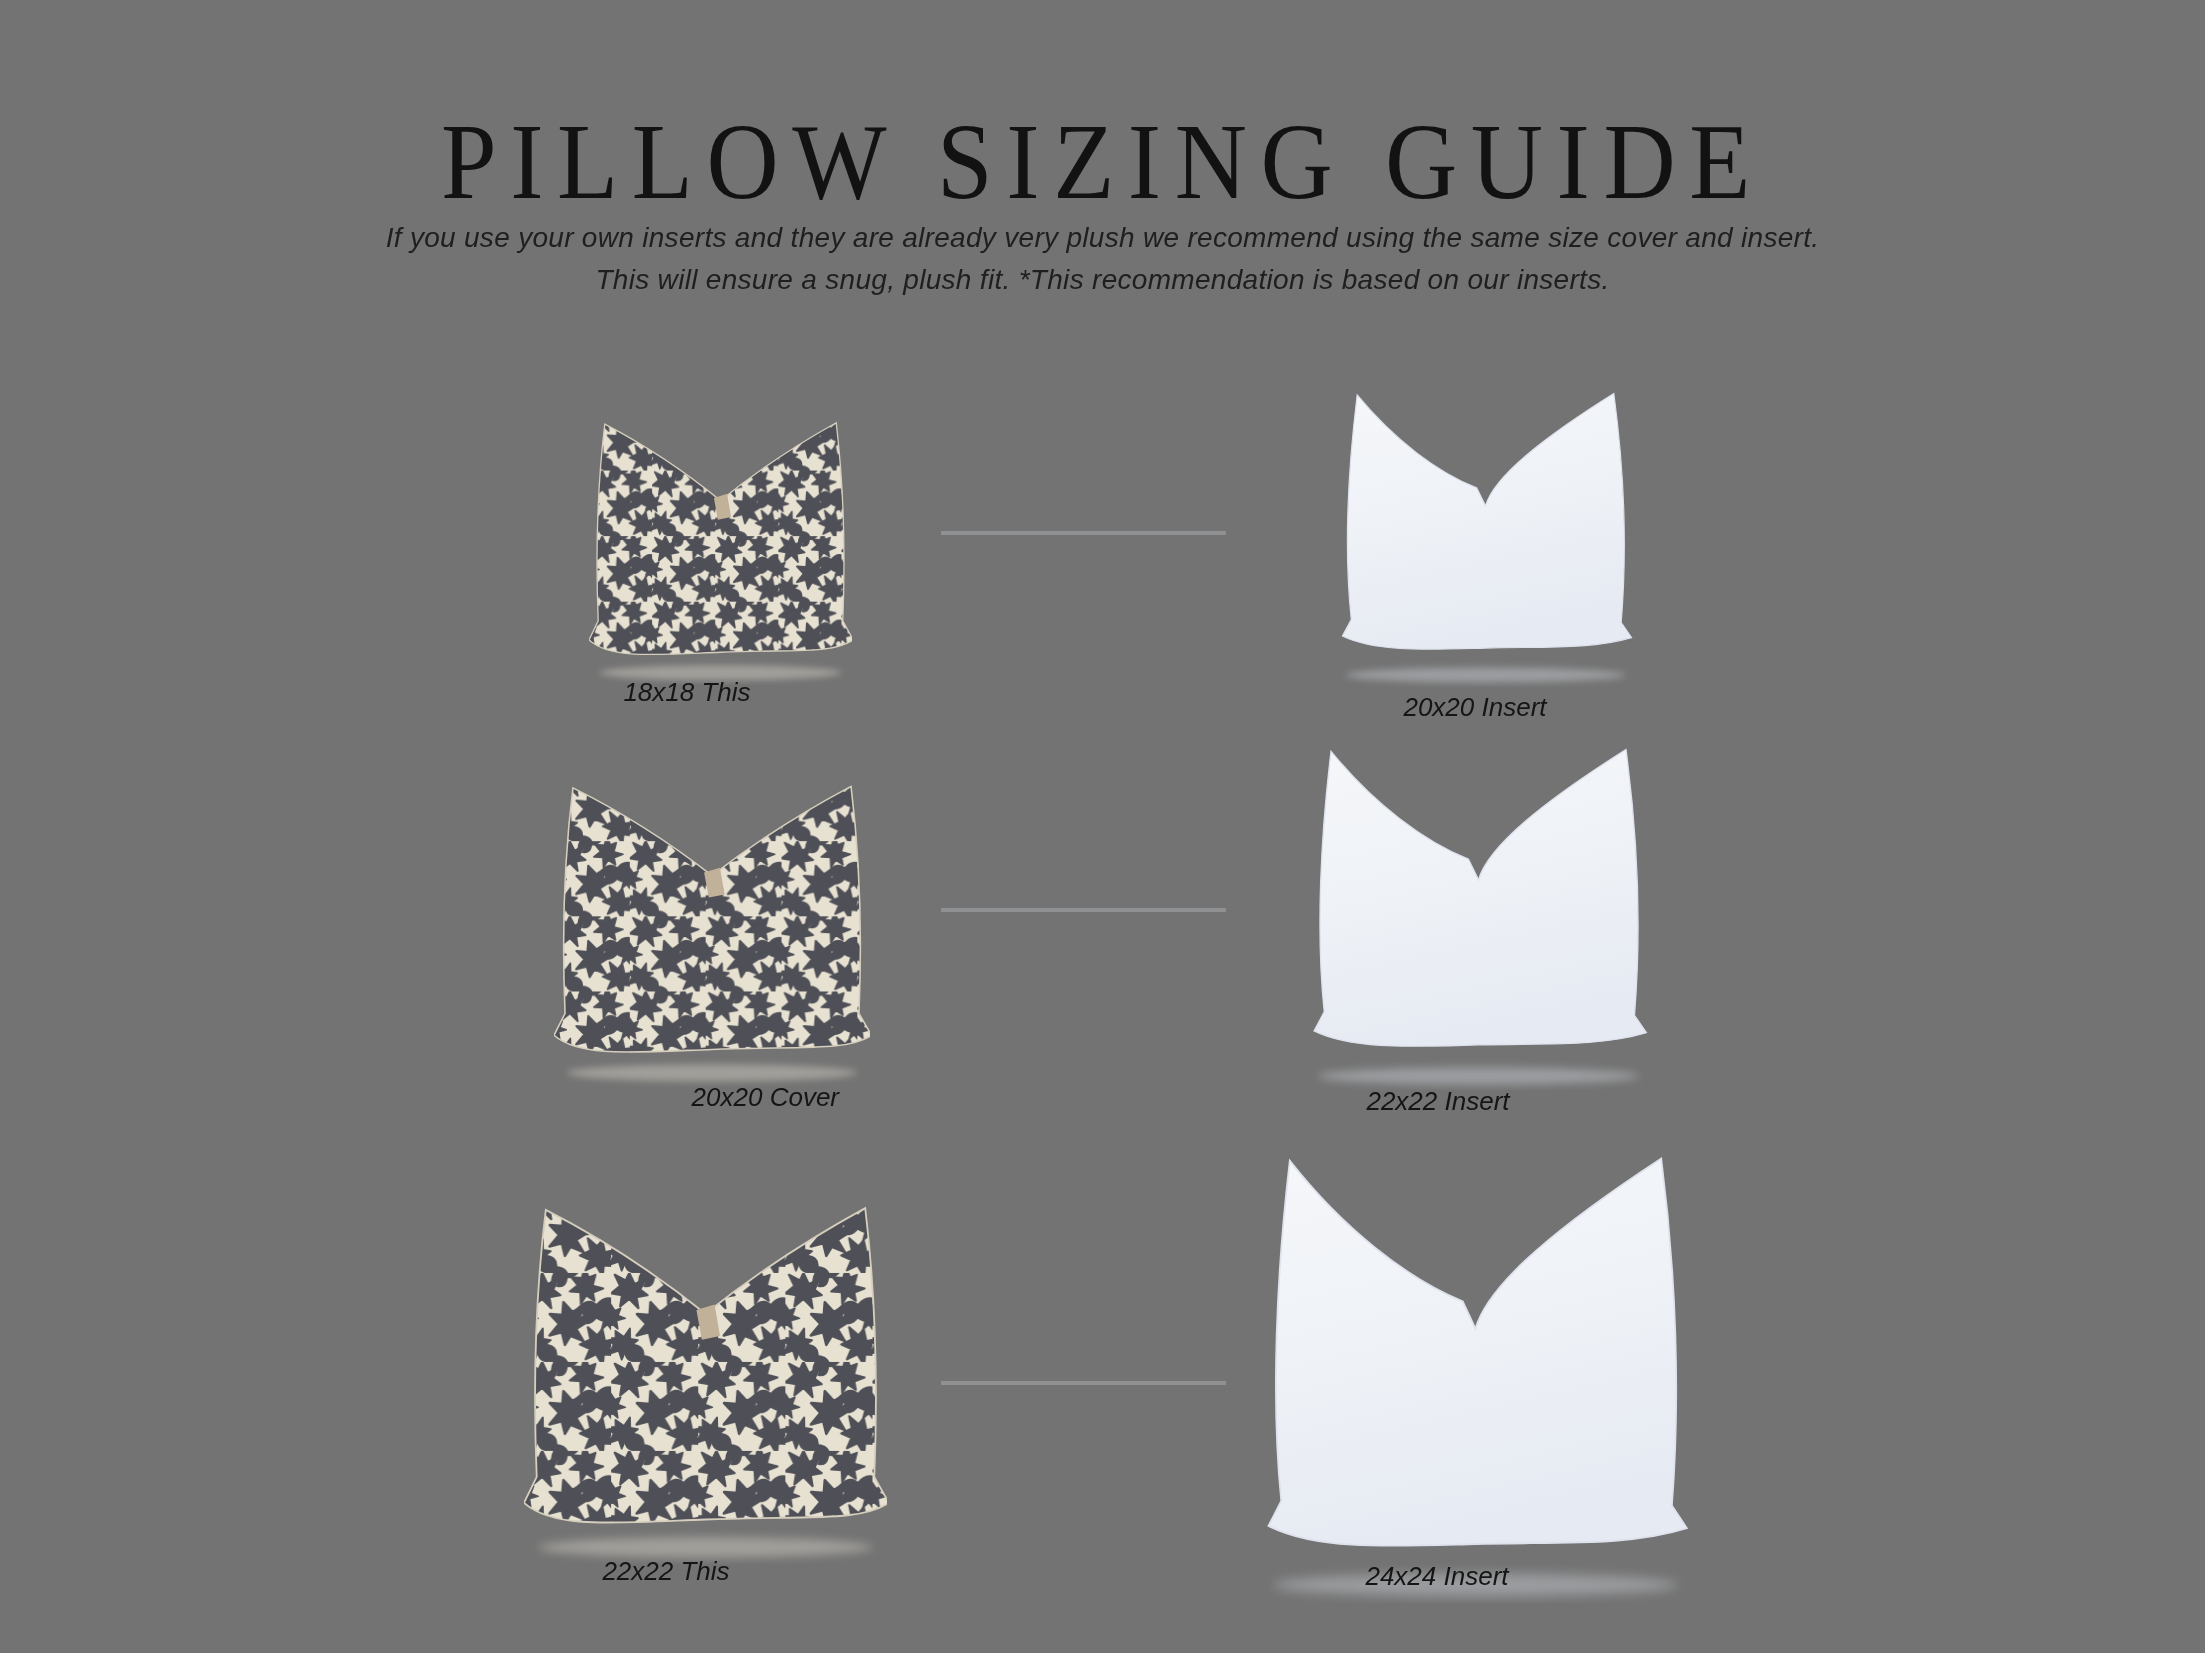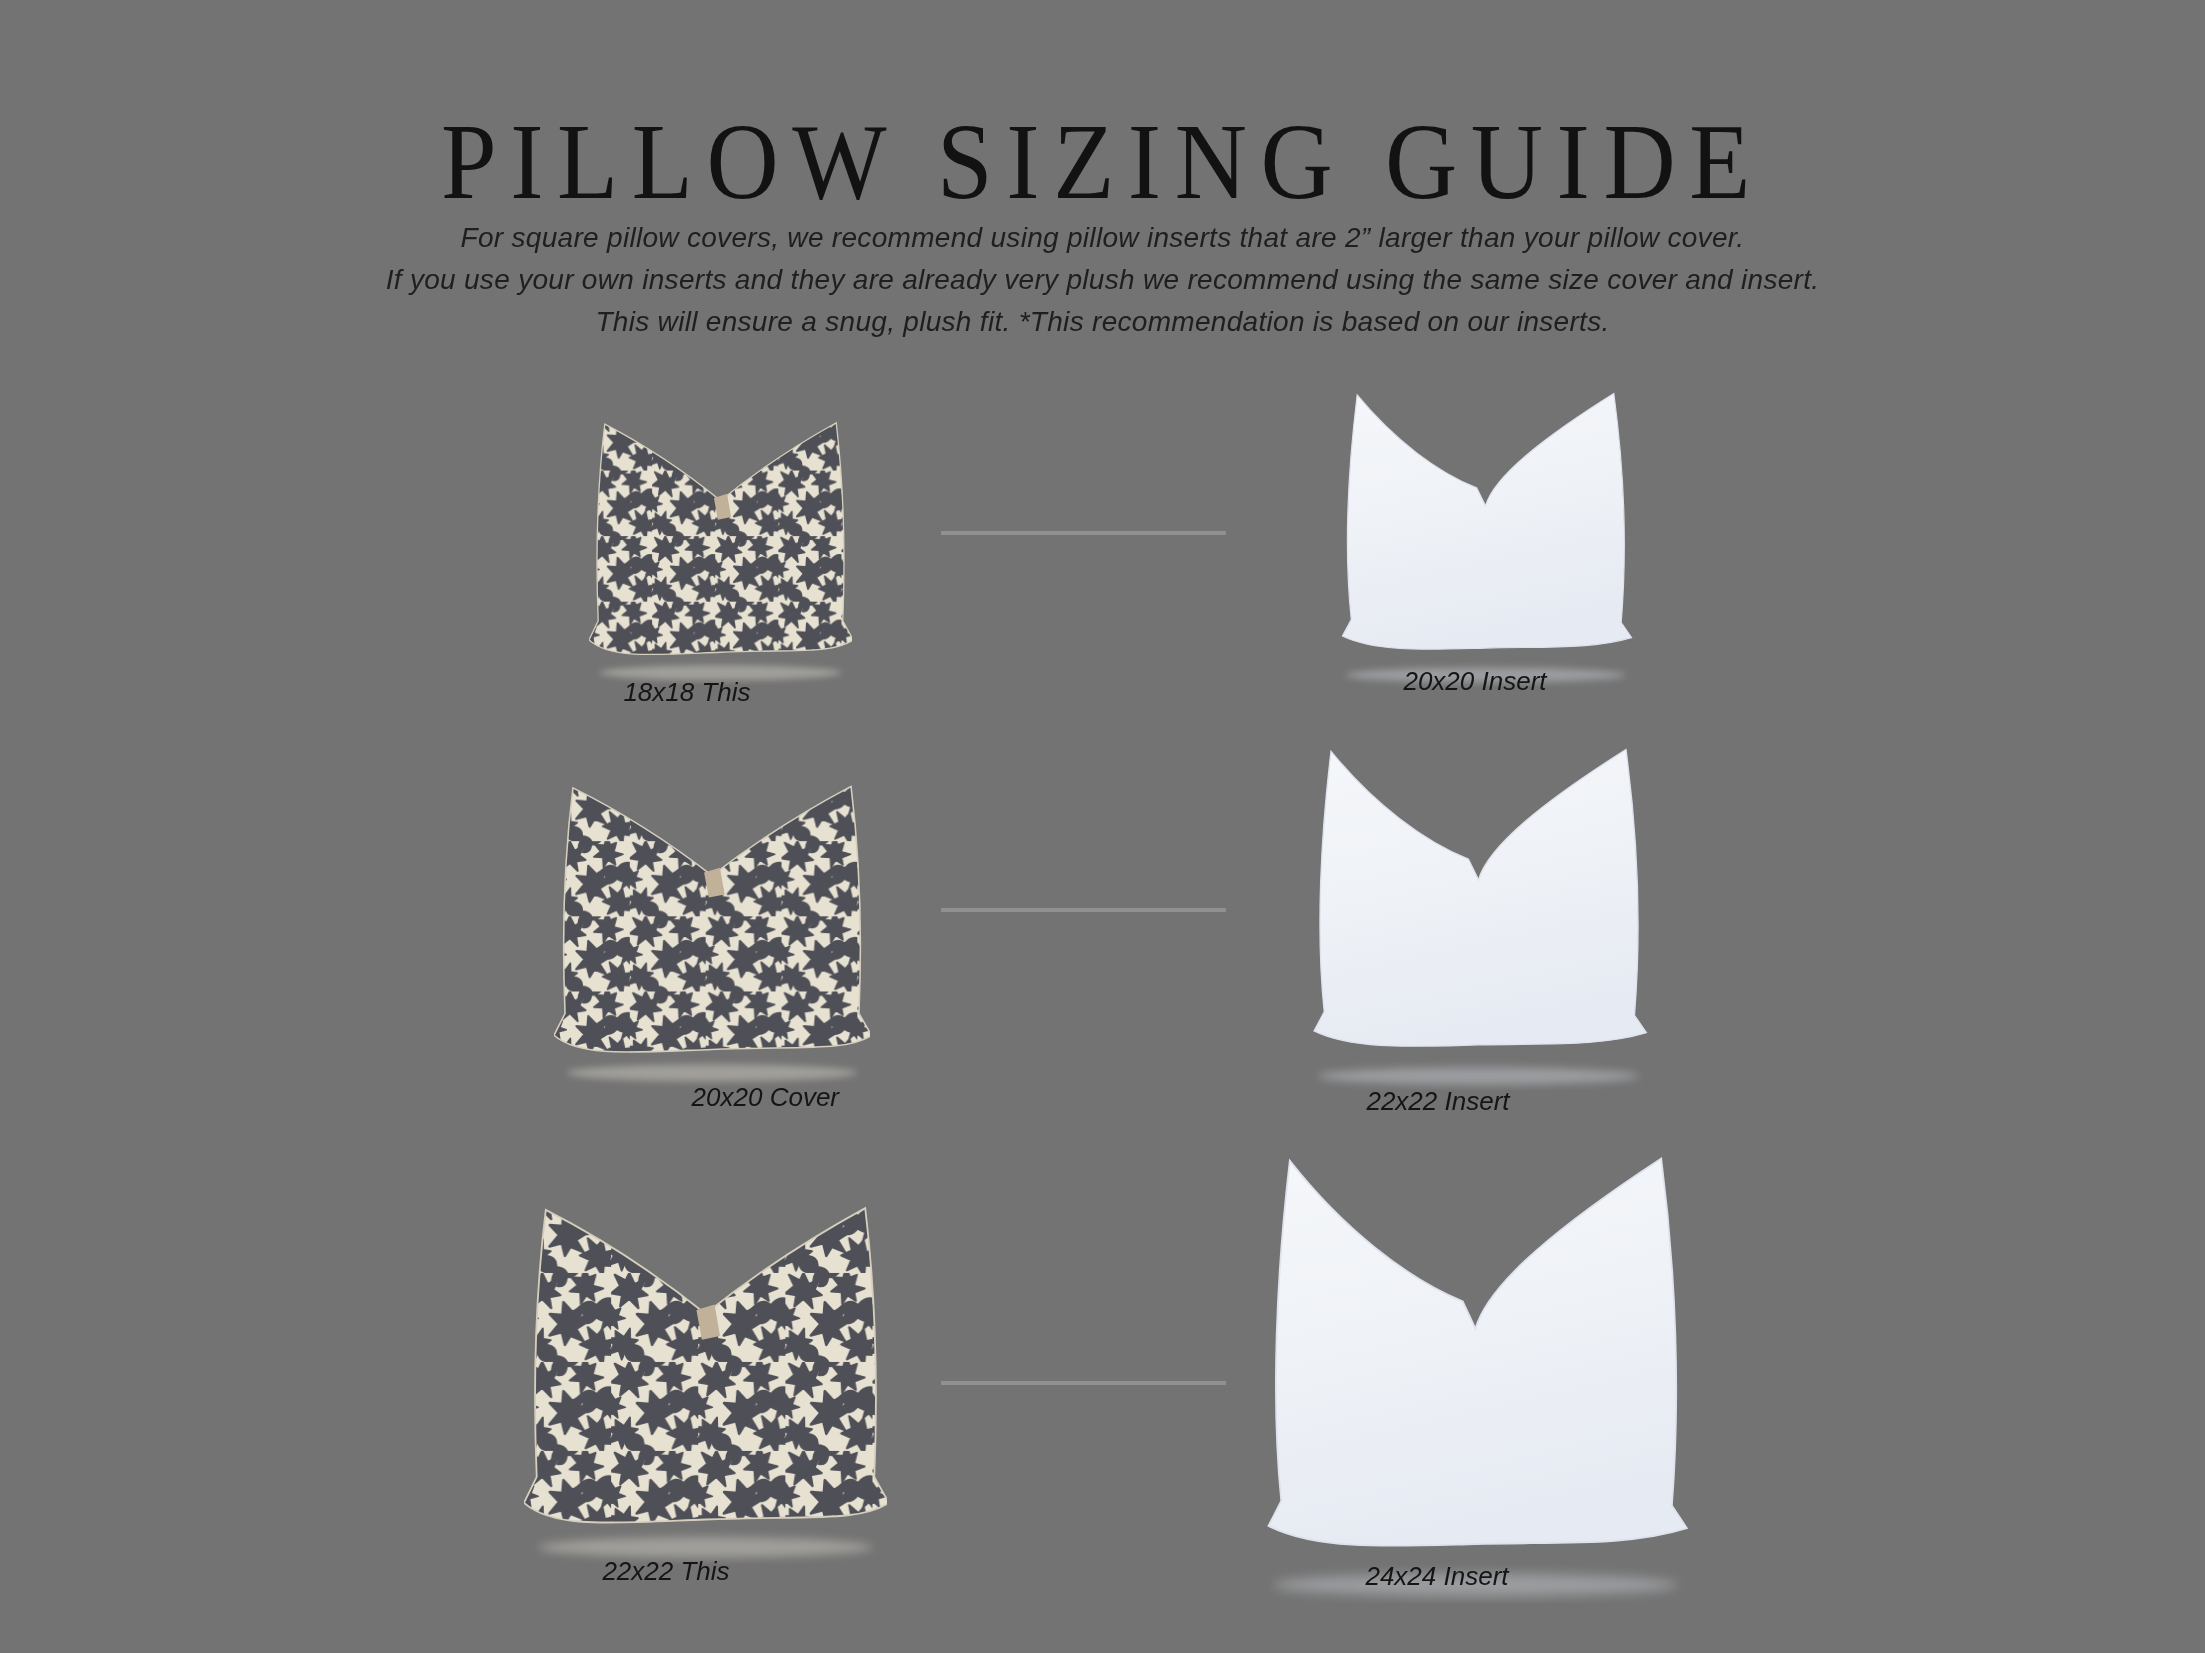--- a/index.html
+++ b/index.html
@@ -86,41 +86,40 @@
       <filter id="soft" x="-60%" y="-60%" width="220%" height="220%">
         <feGaussianBlur stdDeviation="2.5"></feGaussianBlur>
       </filter>
       <path id="coverShape" d="M12,14 C40,28 72,48 100,70 C128,48 160,28 188,13 C194,62 195,110 193,158 L201,172 C186,182 160,179 100,181 C48,183 16,186 0,172 L7,158 C5,110 6,62 12,14 Z"></path>
       <path id="insertShape" d="M13,10 C38,40 68,62 94,72 L100,84 C106,64 140,38 187,9 C194,60 196,114 192,162 L199,172 C172,180 140,178 100,179 C62,180 26,182 3,171 L9,160 C4,114 7,58 13,10 Z"></path>
     </defs>
   </svg>
 
   <div class="title">PILLOW SIZING GUIDE</div>
   <div class="intro">
-    <div>For square pillow covers, we recommend using pillow inserts that are 2” larger than your pillow cover.</div>
     <div>If you use your own inserts and they are already very plush we recommend using the same size cover and insert.</div>
     <div>This will ensure a snug, plush fit. *This recommendation is based on our inserts.</div>
   </div>
 
   <div class="pillow" style="left:589px;top:405px;width:263px;height:280px;">
     <svg viewBox="0 0 200 205" preserveAspectRatio="none">
       <ellipse cx="100" cy="196" rx="92" ry="5.5" fill="#c6c3ba" opacity="0.55" filter="url(#soft)"></ellipse>
       <use href="#coverShape" fill="url(#floralPat)" stroke="#d5cebd" stroke-width="1"></use>
       <path d="M95,68 L105,65 L108,82 L98,84 Z" fill="#c2b199"></path>
     </svg>
   </div>
   <div class="connector" style="top:531px;"></div>
   <div class="pillow" style="left:1338px;top:380px;width:295px;height:307px;">
     <svg viewBox="0 0 200 205" preserveAspectRatio="none">
       <ellipse cx="100" cy="197" rx="95" ry="5" fill="#c2c6cc" opacity="0.5" filter="url(#soft)"></ellipse>
       <use href="#insertShape" fill="url(#insGrad)" stroke="#dde2ec" stroke-width="0.8"></use>
     </svg>
   </div>
   <div class="plabel" style="left:509px;top:677px;">18x18 This</div>
-  <div class="plabel" style="left:1297px;top:666px;">20x20 Insert</div>
+  <div class="plabel" style="left:1297px;top:692px;">20x20 Insert</div>
 
   <div class="pillow" style="left:554px;top:766px;width:316px;height:321px;">
     <svg viewBox="0 0 200 205" preserveAspectRatio="none">
       <ellipse cx="100" cy="196" rx="92" ry="5.5" fill="#c6c3ba" opacity="0.55" filter="url(#soft)"></ellipse>
       <use href="#coverShape" fill="url(#floralPat)" stroke="#d5cebd" stroke-width="1"></use>
       <path d="M95,68 L105,65 L108,82 L98,84 Z" fill="#c2b199"></path>
     </svg>
   </div>
   <div class="connector" style="top:908px;"></div>
   <div class="pillow" style="left:1309px;top:734px;width:339px;height:356px;">

